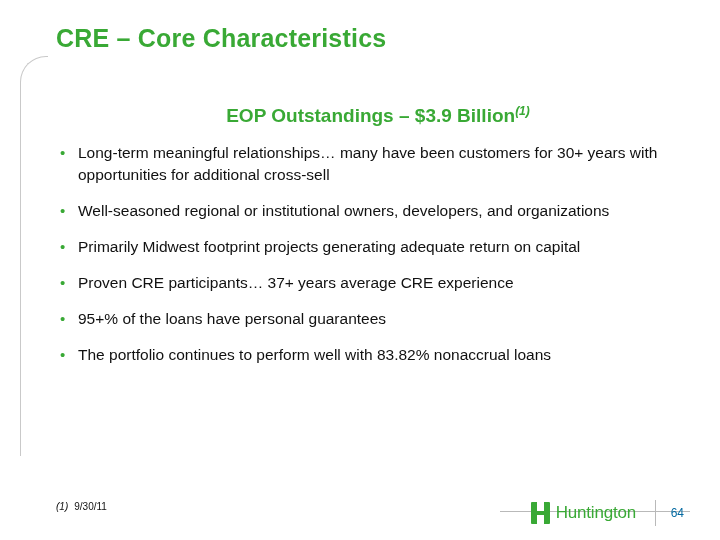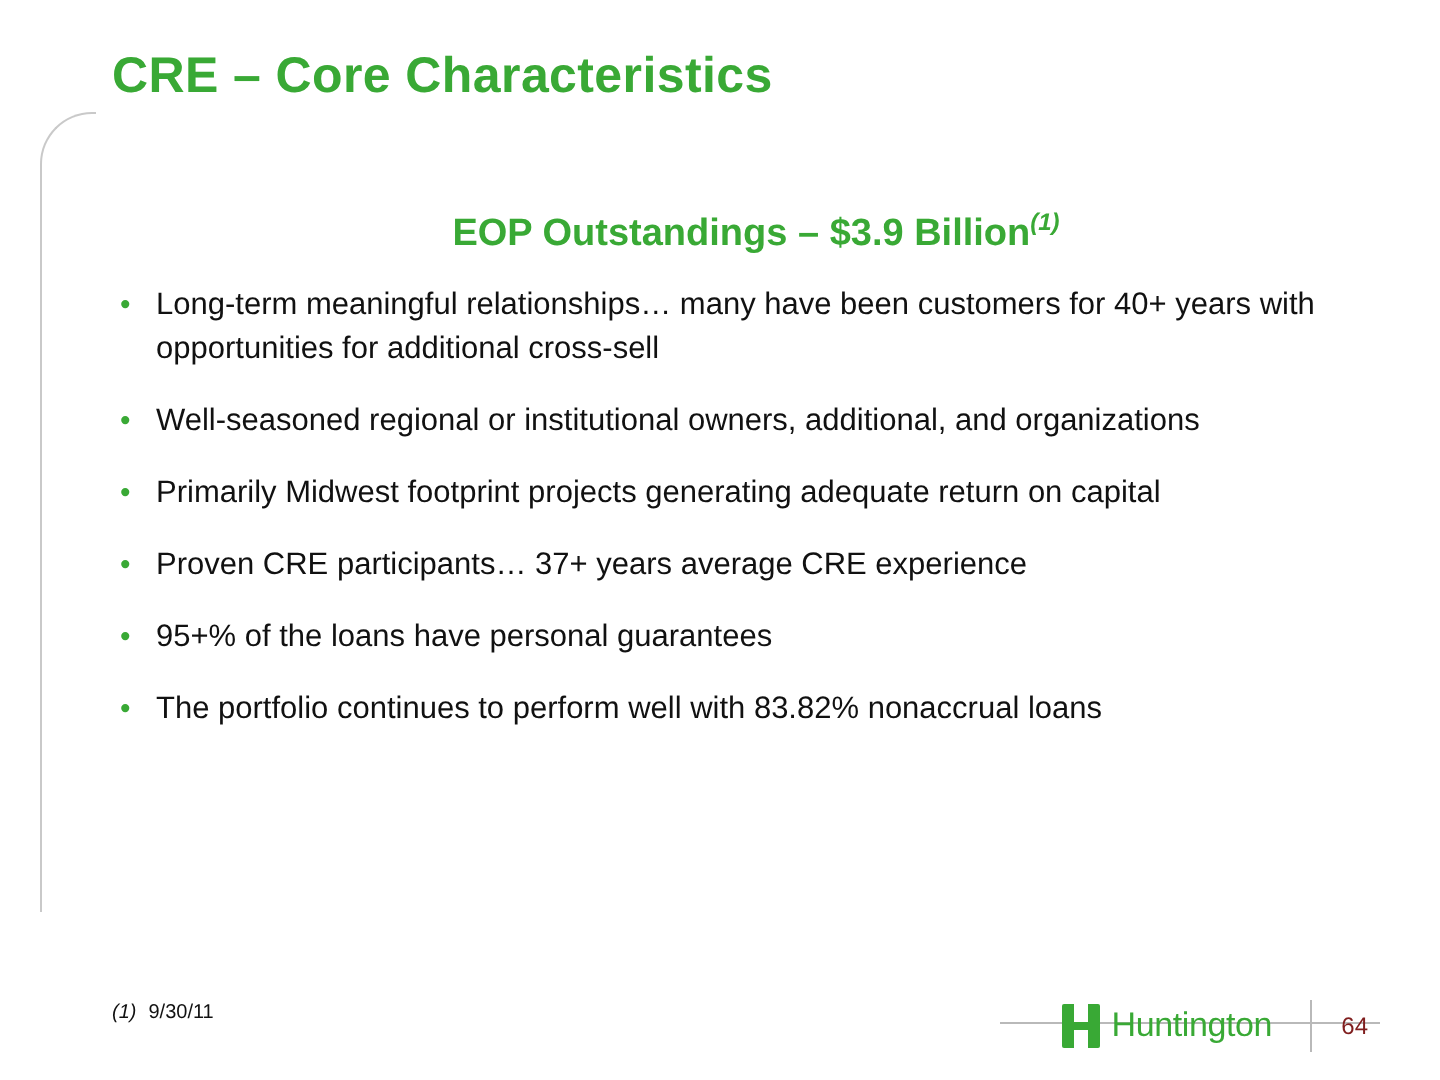--- a/index.html
+++ b/index.html
@@ -151,21 +151,21 @@
     right: 50px;
     bottom: 14px;
     height: 26px;
     border-left: 1px solid #b9b9b9;
   }
   .page-number {
     position: absolute;
     right: 22px;
     bottom: 20px;
     font-size: 12px;
-    color: #7f1d1d;
+    color: #0369a1;
   }
 </style>
 </head>
 <body>
 
 <div class="slide">
 
   <div class="left-curve"></div>
 
   <div class="title">CRE – Core Characteristics</div>
@@ -173,26 +173,26 @@
   <div class="subtitle-wrap">
     <div class="subtitle">
       <span>EOP Outstandings – $3.9 Billion</span><span class="sup">(1)</span>
     </div>
   </div>
 
   <div class="bullets">
 
     <div class="bullet-row">
       <span class="bullet-mark">•</span>
-      <span class="bullet-text">Long-term meaningful relationships… many have been customers for 40+ years with opportunities for additional cross-sell</span>
-    </div>
-
-    <div class="bullet-row">
-      <span class="bullet-mark">•</span>
-      <span class="bullet-text">Well-seasoned regional or institutional owners, additional, and organizations</span>
+      <span class="bullet-text">Long-term meaningful relationships… many have been customers for 30+ years with opportunities for additional cross-sell</span>
+    </div>
+
+    <div class="bullet-row">
+      <span class="bullet-mark">•</span>
+      <span class="bullet-text">Well-seasoned regional or institutional owners, developers, and organizations</span>
     </div>
 
     <div class="bullet-row">
       <span class="bullet-mark">•</span>
       <span class="bullet-text">Primarily Midwest footprint projects generating adequate return on capital</span>
     </div>
 
     <div class="bullet-row">
       <span class="bullet-mark">•</span>
       <span class="bullet-text">Proven CRE participants… 37+ years average CRE experience</span>

